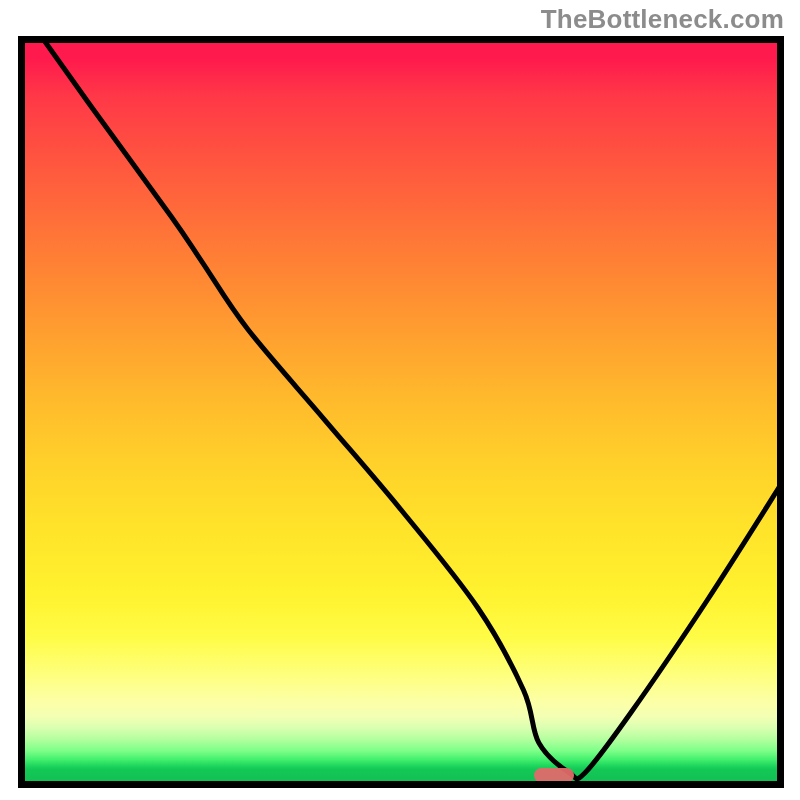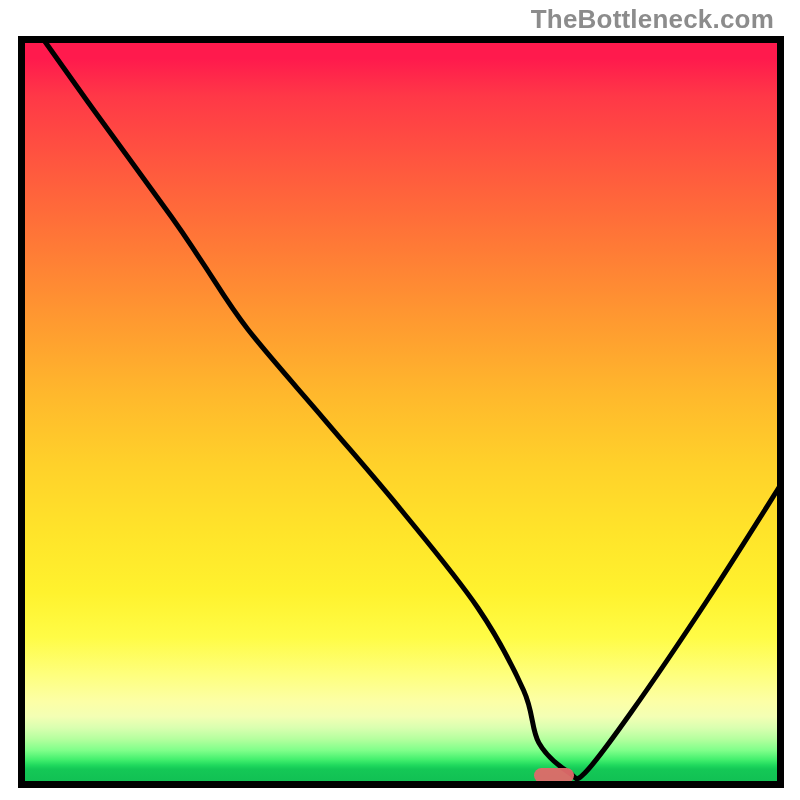--- a/index.html
+++ b/index.html
@@ -3,21 +3,21 @@
 <meta charset="utf-8">
 <style>
   * { margin: 0; padding: 0; box-sizing: border-box; }
   html, body { width: 800px; height: 800px; background: #fff; overflow: hidden; }
 
   .stage { position: relative; width: 800px; height: 800px; }
 
   .watermark {
     position: absolute;
     top: 4px;
-    right: 26px;
+    right: 16px;
     font-family: Arial, Helvetica, sans-serif;
     font-weight: 700;
     font-size: 26px;
     color: #8c8c8c;
     letter-spacing: 0.2px;
   }
 
   .plot-frame {
     position: absolute;
     left: 18px;

